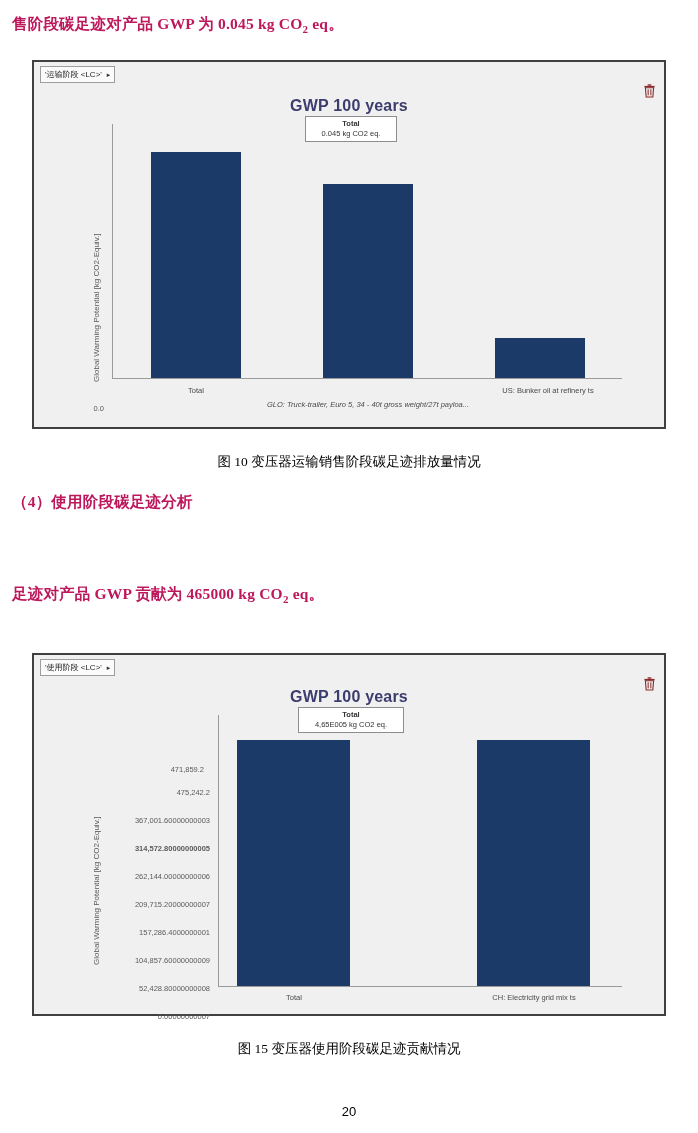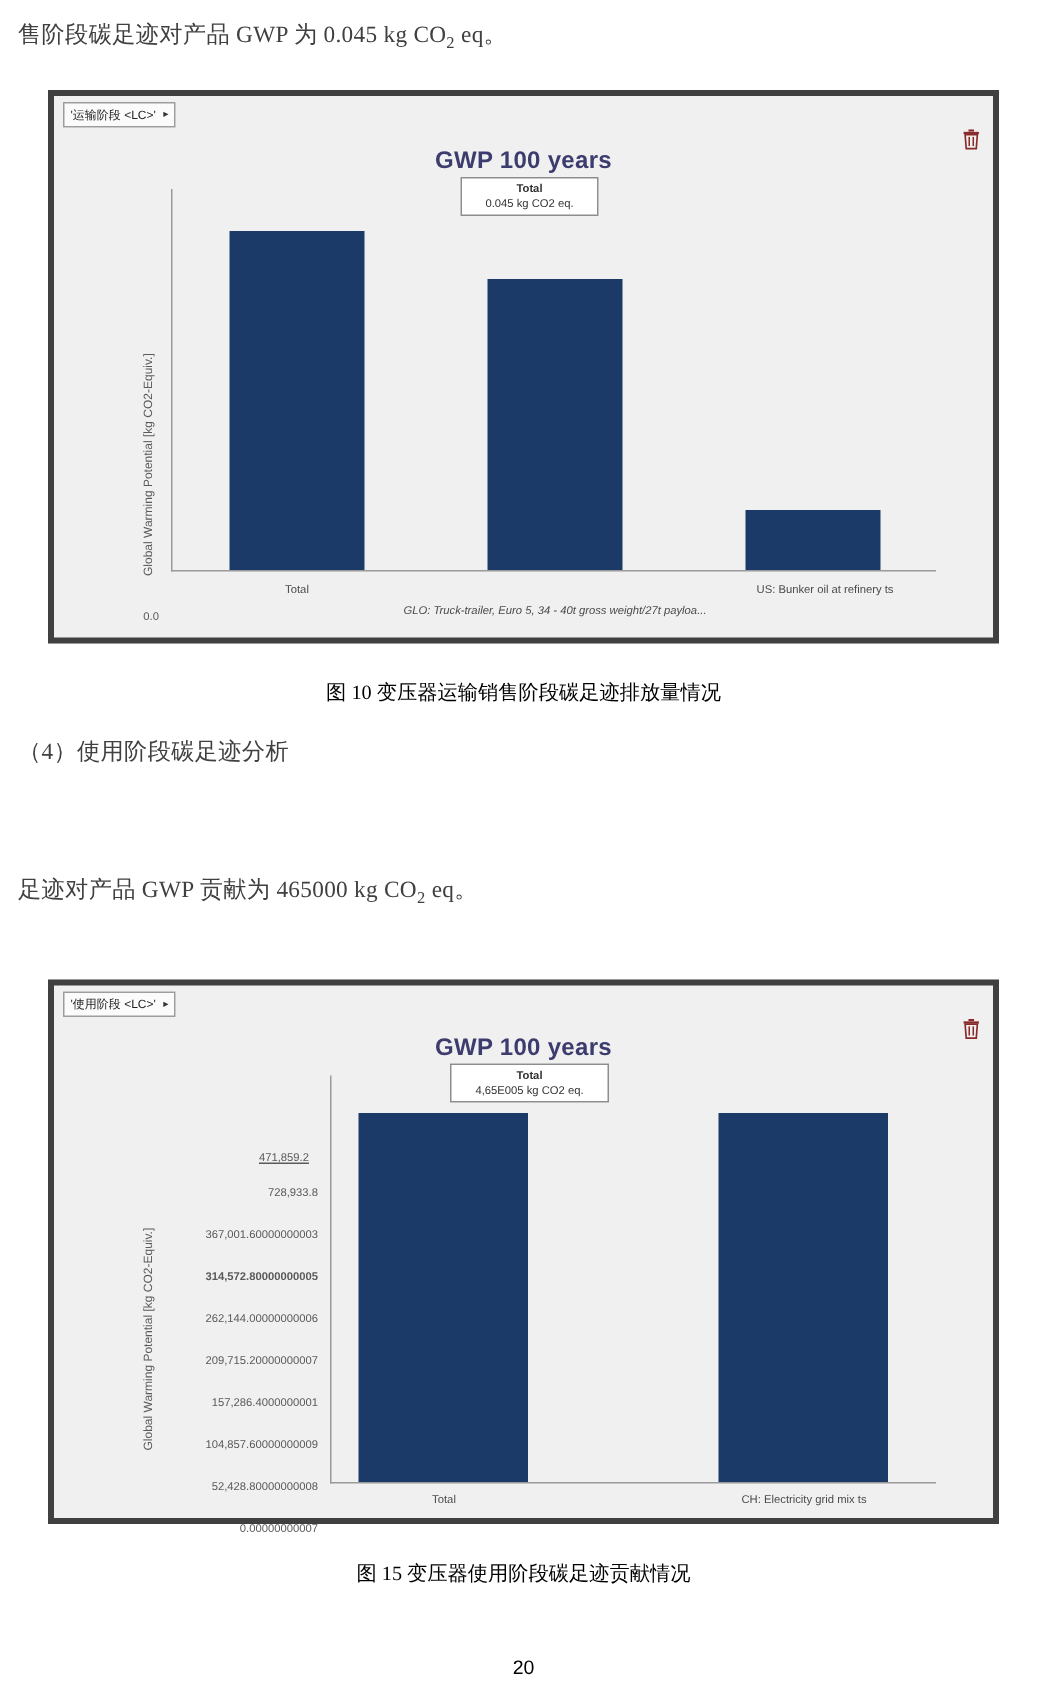--- a/index.html
+++ b/index.html
@@ -19,23 +19,24 @@
     position: relative;
     width: 698px;
     height: 1133px;
     padding: 0;
     box-sizing: border-box;
   }
   .para {
     font-family: "Liberation Serif", serif;
     font-size: 15.5px;
     line-height: 28px;
-    color: #404040;
+    color: #be185d;
     margin: 0;
     letter-spacing: 0.2px;
+    font-weight: bold;
   }
   .p-top {
     position: absolute;
     left: 12px;
     top: 10px;
     width: 676px;
   }
   .sub {
     font-size: 11px;
     vertical-align: sub;
@@ -44,21 +45,21 @@
     font-family: "Liberation Serif", serif;
     font-size: 13.5px;
     text-align: center;
     color: #000;
   }
 
   
   .panel {
     position: absolute;
     background: #f0f0f0;
-    border: 4px solid #404040;
+    border: 2px solid #404040;
     box-sizing: border-box;
   }
   .panel-toolbar {
     position: absolute;
     left: 6px;
     top: 5px;
     height: 15px;
     display: flex;
     align-items: center;
   }
@@ -236,22 +237,22 @@
 
     <div class="plot-title" style="top:33px;">GWP 100 years</div>
 
     <div class="total-box" style="left:264px; top:52px; width:106px; height:26px;">
       <div class="tb-title">Total</div>
       <div>4,65E005 kg CO2 eq.</div>
     </div>
 
     <div class="axis-label-y" style="left:58px; top:310px;">Global Warming Potential [kg CO2-Equiv.]</div>
 
-    <div class="ytick" style="left:60px; top:78px; width:110px;text-decoration:underline;">471,859.2</div>
-    <div class="ytick" style="left:66px; top:101px; width:110px;">728,933.8</div>
+    <div class="ytick" style="left:60px; top:78px; width:110px;">471,859.2</div>
+    <div class="ytick" style="left:66px; top:101px; width:110px;">475,242.2</div>
     <div class="ytick" style="left:66px; top:129px; width:110px;">367,001.60000000003</div>
     <div class="ytick" style="left:66px; top:157px; width:110px;font-weight:bold;">314,572.80000000005</div>
     <div class="ytick" style="left:66px; top:185px; width:110px;">262,144.00000000006</div>
     <div class="ytick" style="left:66px; top:213px; width:110px;">209,715.20000000007</div>
     <div class="ytick" style="left:66px; top:241px; width:110px;">157,286.4000000001</div>
     <div class="ytick" style="left:66px; top:269px; width:110px;">104,857.60000000009</div>
     <div class="ytick" style="left:66px; top:297px; width:110px;">52,428.80000000008</div>
     <div class="ytick" style="left:66px; top:325px; width:110px;">0.00000000007</div>
 
     <div class="axis-line" style="left:184px; top:60px; width:1px; height:272px;"></div>

